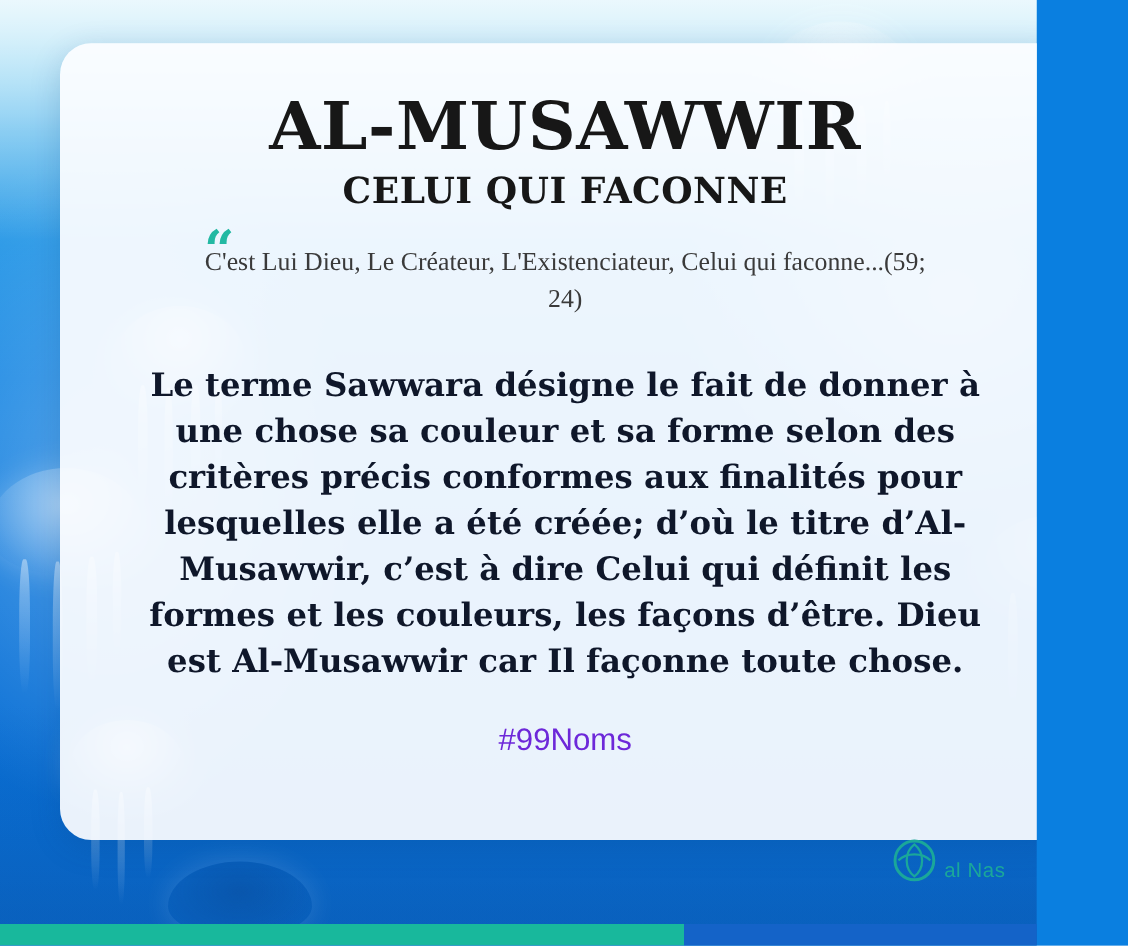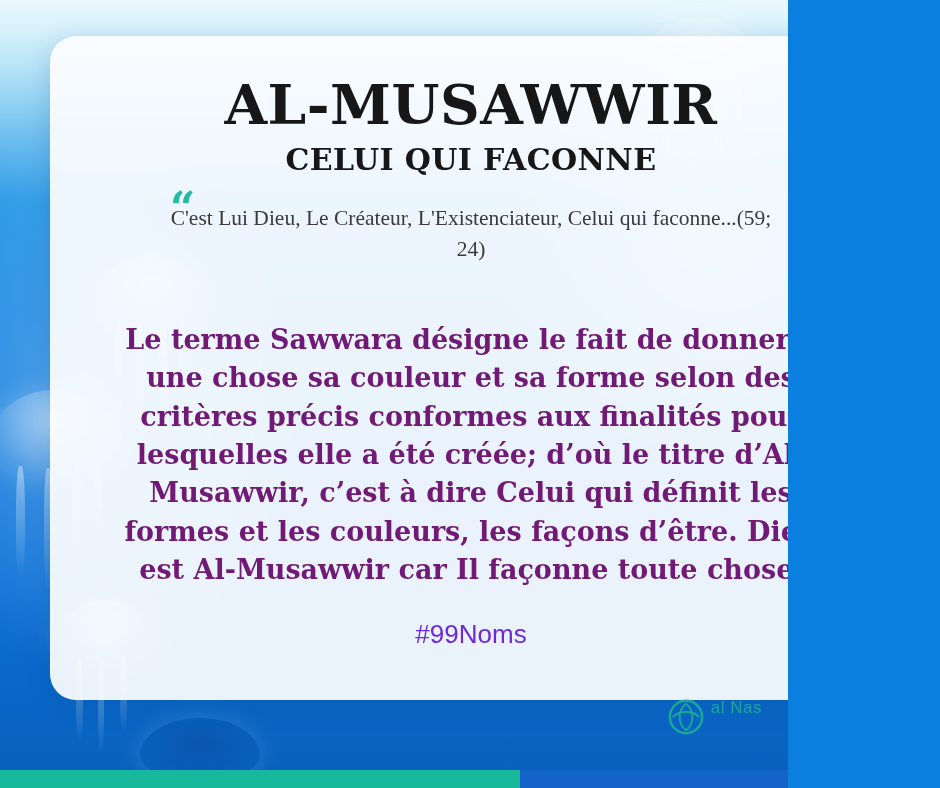--- a/index.html
+++ b/index.html
@@ -9,21 +9,21 @@
   body {
     width: 940px;
     height: 788px;
     overflow: hidden;
     font-family: "Liberation Sans", sans-serif;
     background: #0a7fe0;
   }
 
   .poster {
     position: relative;
-    width: 788px;
+    width: 864px;
     height: 788px;
     overflow: hidden;
   }
 
   
   .bg-base {
     position: absolute;
     inset: 0;
     background:
       linear-gradient(to bottom,
@@ -131,44 +131,44 @@
     margin: 0;
     text-align: center;
     font-family: Liberation Serif, serif;
     font-size: 21.5px;
     line-height: 1.45;
     color: #3a3a3a;
     padding: 0 40px;
   }
 
   .body-text {
-    margin: 56px 62px 0 62px;
+    margin: 38px 62px 0 62px;
     text-align: center;
     font-family: "DejaVu Serif", serif;
     font-weight: 700;
     font-size: 27px;
     line-height: 1.42;
-    color: #701a75;
+    color: #0f172a;
   }
 
   .hashtag {
     margin: 30px 0 0 0;
     text-align: center;
     font-family: "Liberation Sans", sans-serif;
     font-size: 26px;
     color: #6d28d9;
   }
 
   
   .logo {
     position: absolute;
     right: 26px;
     bottom: 52px;
     display: flex;
-    align-items: flex-start;
+    align-items: flex-end;
     gap: 6px;
   }
   .logo-mark {
     width: 38px;
     height: 38px;
     display: block;
   }
   .logo-text {
     font-family: "Liberation Sans", sans-serif;
     font-size: 17px;

